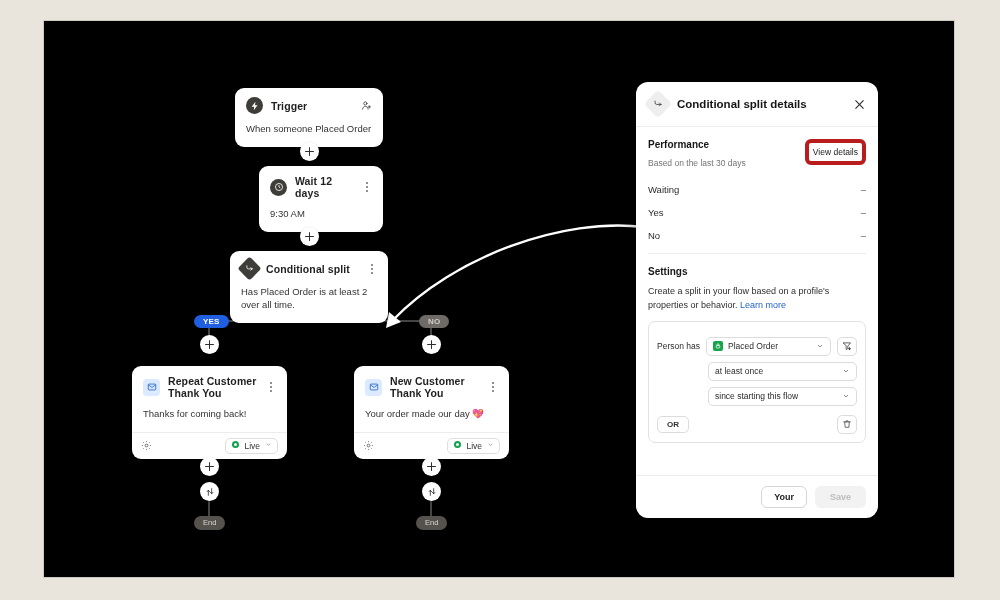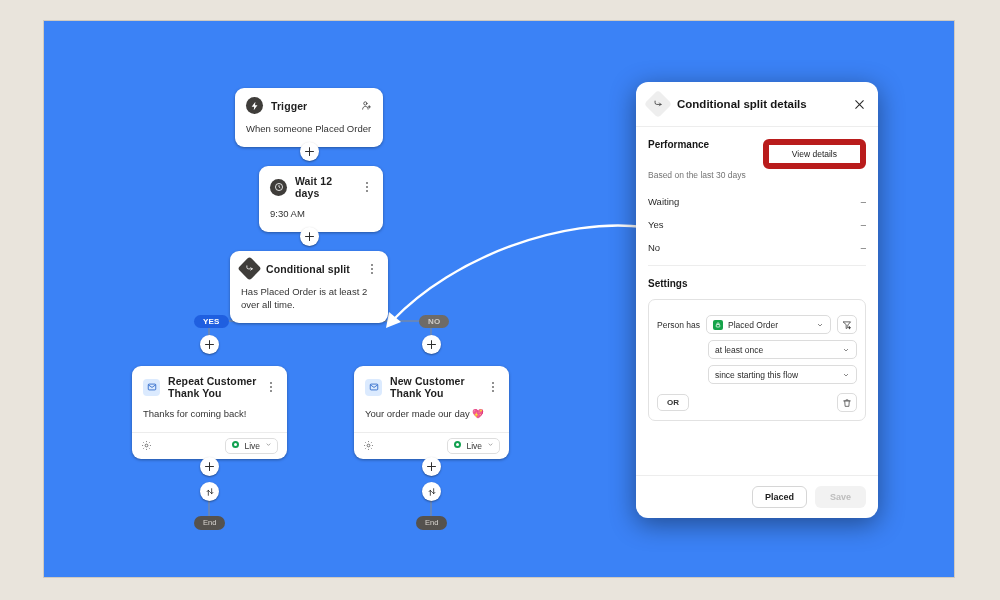--- a/index.html
+++ b/index.html
@@ -13,21 +13,21 @@
 
   
   #frame {
     position: absolute; inset: 0;
     background: #e9e4dc;
   }
   #canvas {
     position: absolute;
     left: 43px; top: 20px;
     width: 912px; height: 558px;
-    background: #3b82f6;
+    background: #000000;
     border: 1px solid #cfc9c0;
     overflow: hidden;
   }
 
   
   #flow-lines { position: absolute; left: 0; top: 0; width: 912px; height: 558px; }
 
   
   .card {
     position: absolute;
@@ -167,24 +167,24 @@
 
   .p-scroll { flex: 1; overflow: hidden; padding: 0 12px; }
 
   .sec-gap { border-bottom: 1px solid #ededed; }
 
   .perf-row-top {
     display: flex; align-items: flex-start; justify-content: space-between;
     padding: 12px 0 10px 0;
   }
   .perf-h { font-size: 10px; font-weight: 700; color: #161616; }
-  .perf-sub { font-size: 8.5px; color: #737373; margin-top: 20px; }
+  .perf-sub { font-size: 8.5px; color: #737373; margin-top: 8px; }
   .btn-outline {
-    border: 6px solid #b91c1c; border-radius: 6px;
-    padding: 4px 23px; font-size: 8.5px; color: #222;
+    border: 4px solid #b91c1c; border-radius: 6px;
+    padding: 4px 4px; font-size: 8.5px; color: #222;
     background: #fff; cursor: pointer; white-space: nowrap;
   }
   .stat {
     display: flex; align-items: center; justify-content: space-between;
     padding: 6px 0; font-size: 9.5px; color: #2b2b2b;
   }
   .stat .v { color: #575757; }
 
   .settings-h { font-size: 10px; font-weight: 700; color: #161616; padding: 12px 0 8px; }
   .para { font-size: 9px; color: #2f2f2f; line-height: 1.55; margin-bottom: 8px; }
@@ -456,20 +456,24 @@
         </div>
         <div class="stat" style="padding-bottom:12px;">
           <span>No</span>
           <span class="v">–</span>
         </div>
       </div>
 
       <div>
         <div class="settings-h">Settings</div>
 
+        <div class="para">
+          <span>Create a split in your flow based on a profile's properties or behavior.</span>
+          <span class="lnk">Learn more</span>
+        </div>
 
 
         <div class="cond-box">
 
           <div class="row2">
             <span class="pre">Person has</span>
             <div class="sel" style="flex:1;">
               <span class="lock">
                 <svg viewBox="0 0 24 24" fill="none" stroke="#fff" stroke-width="3">
                   <rect x="5" y="10" width="14" height="10" rx="2"></rect>
@@ -511,17 +515,17 @@
                 </svg>
             </span>
           </div>
         </div>
 
       </div>
 
     </div>
 
     <div class="p-foot">
-      <button class="btn-close">Placed</button>
+      <button class="btn-close">Your</button>
       <button class="btn-save" disabled="">Save</button>
     </div>
   </div>
 </div>
 
 </body></html>

